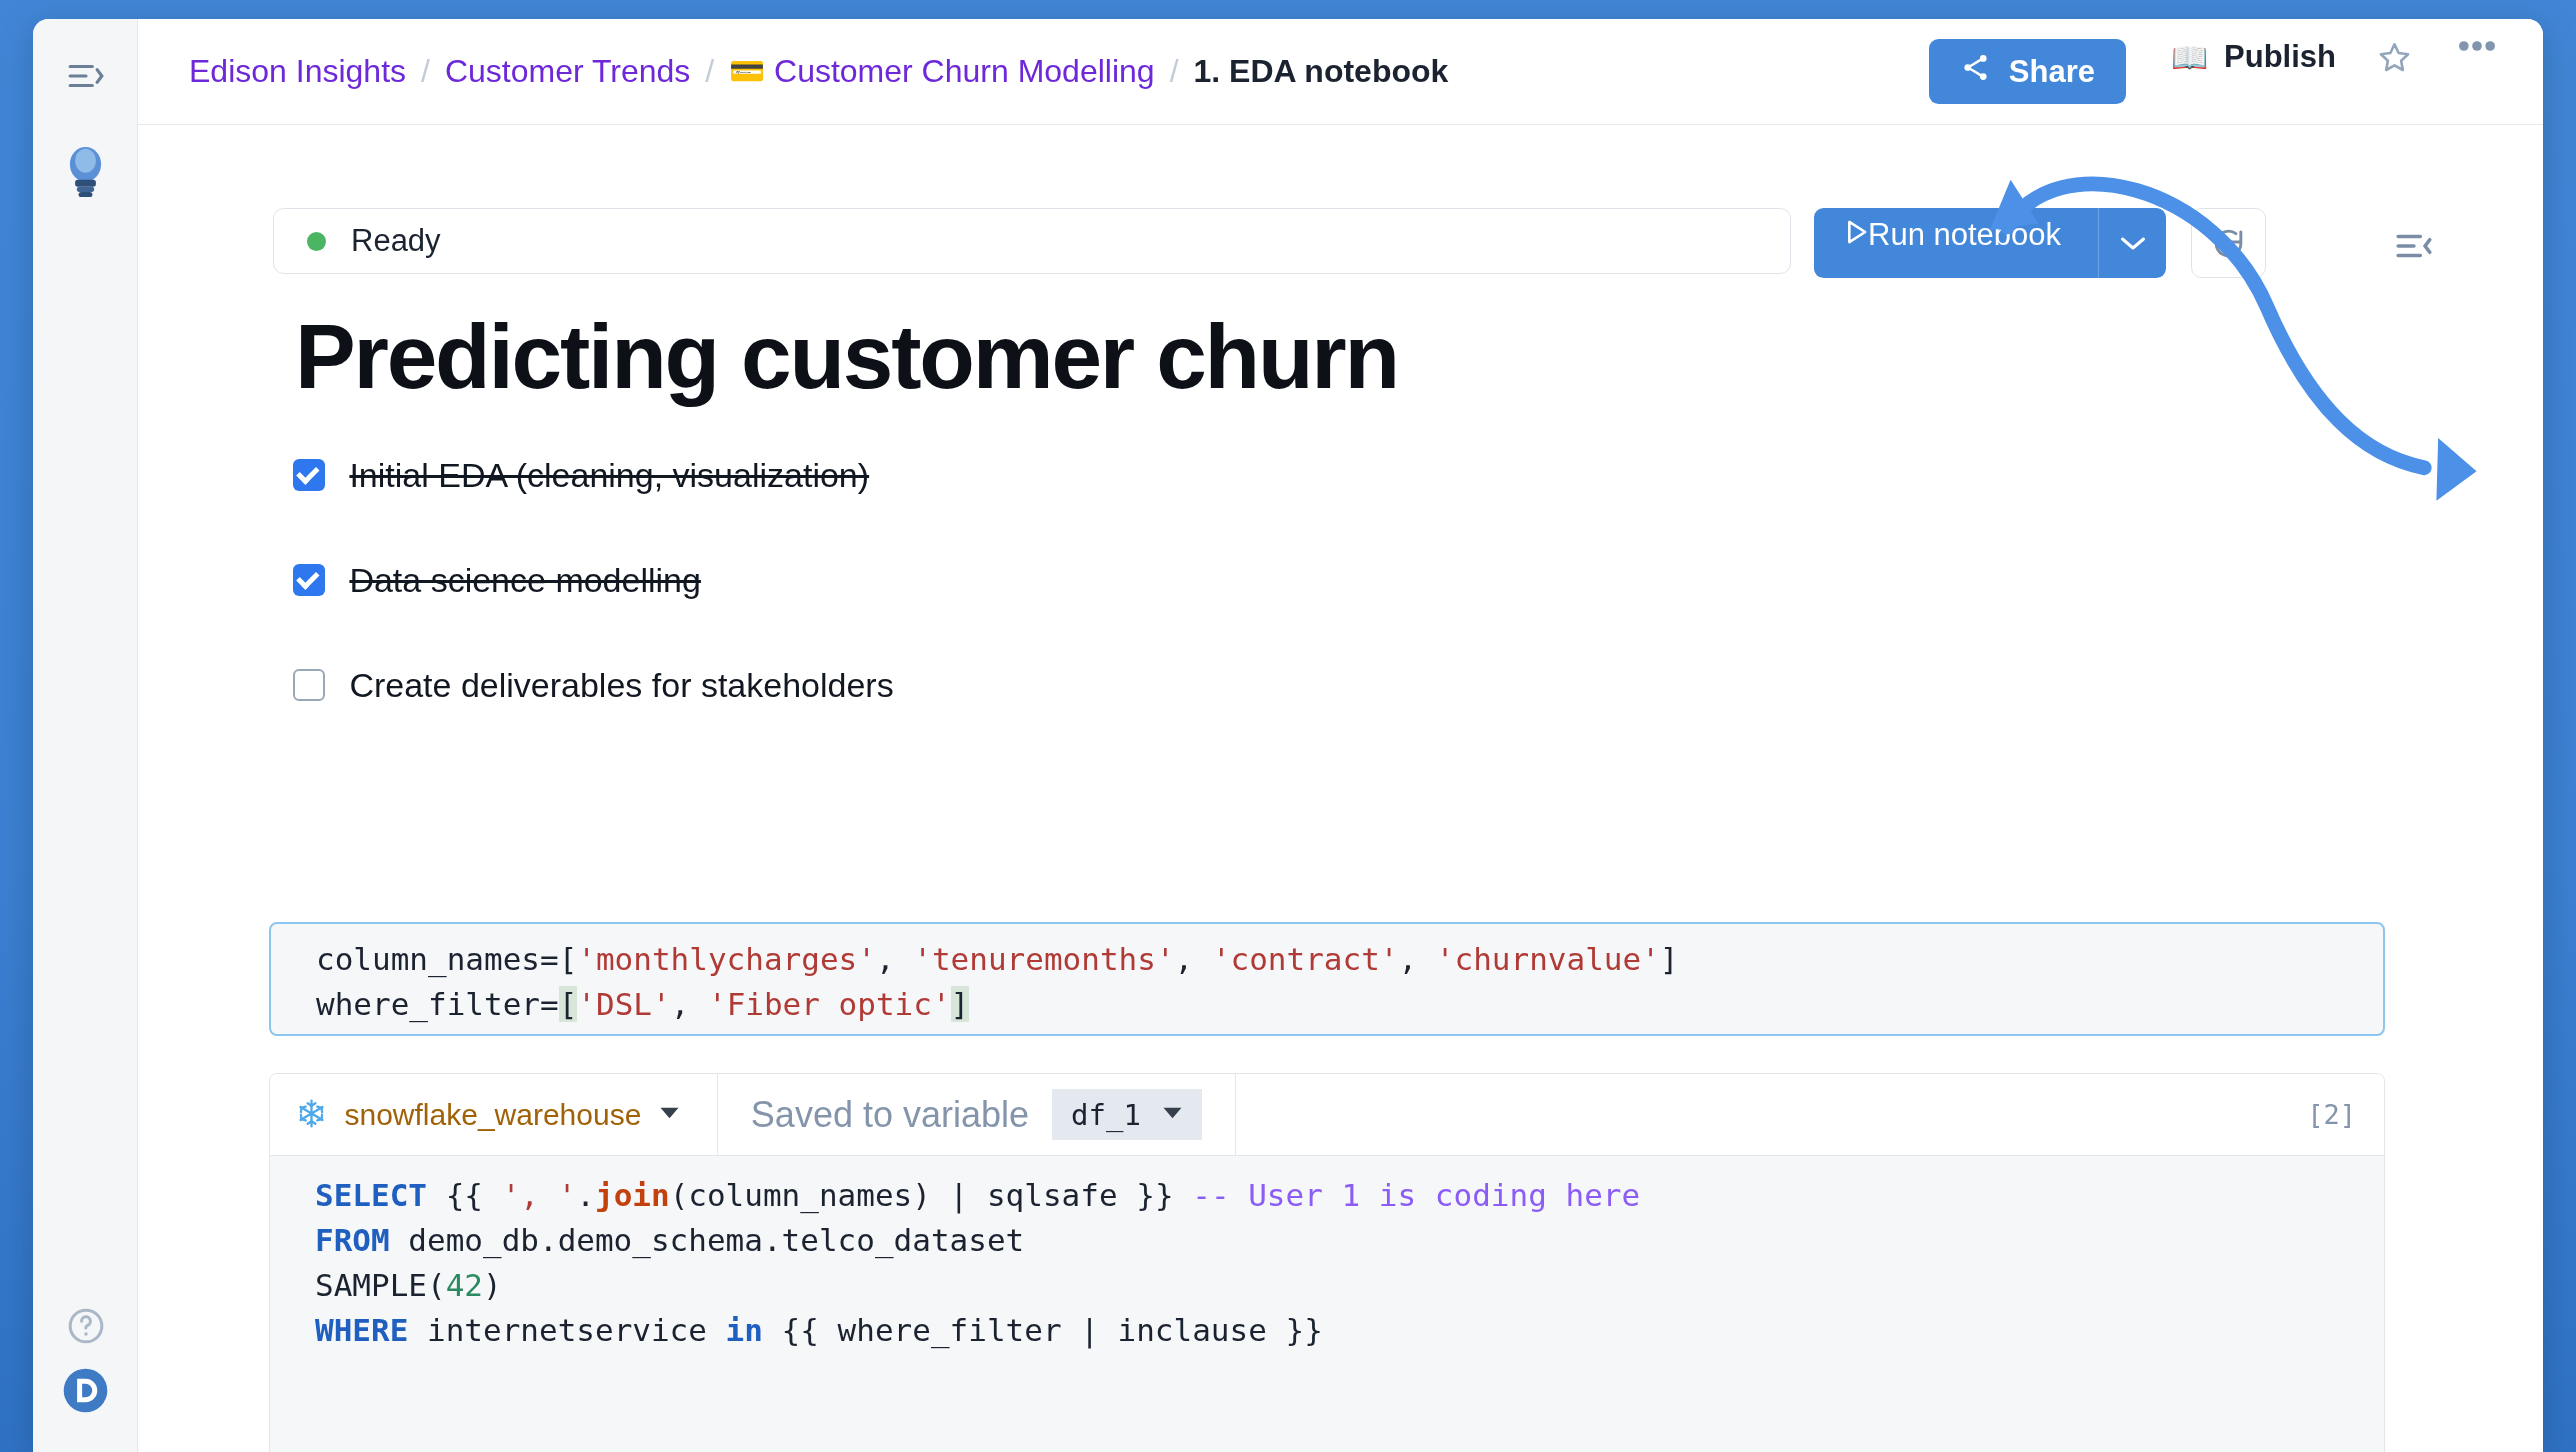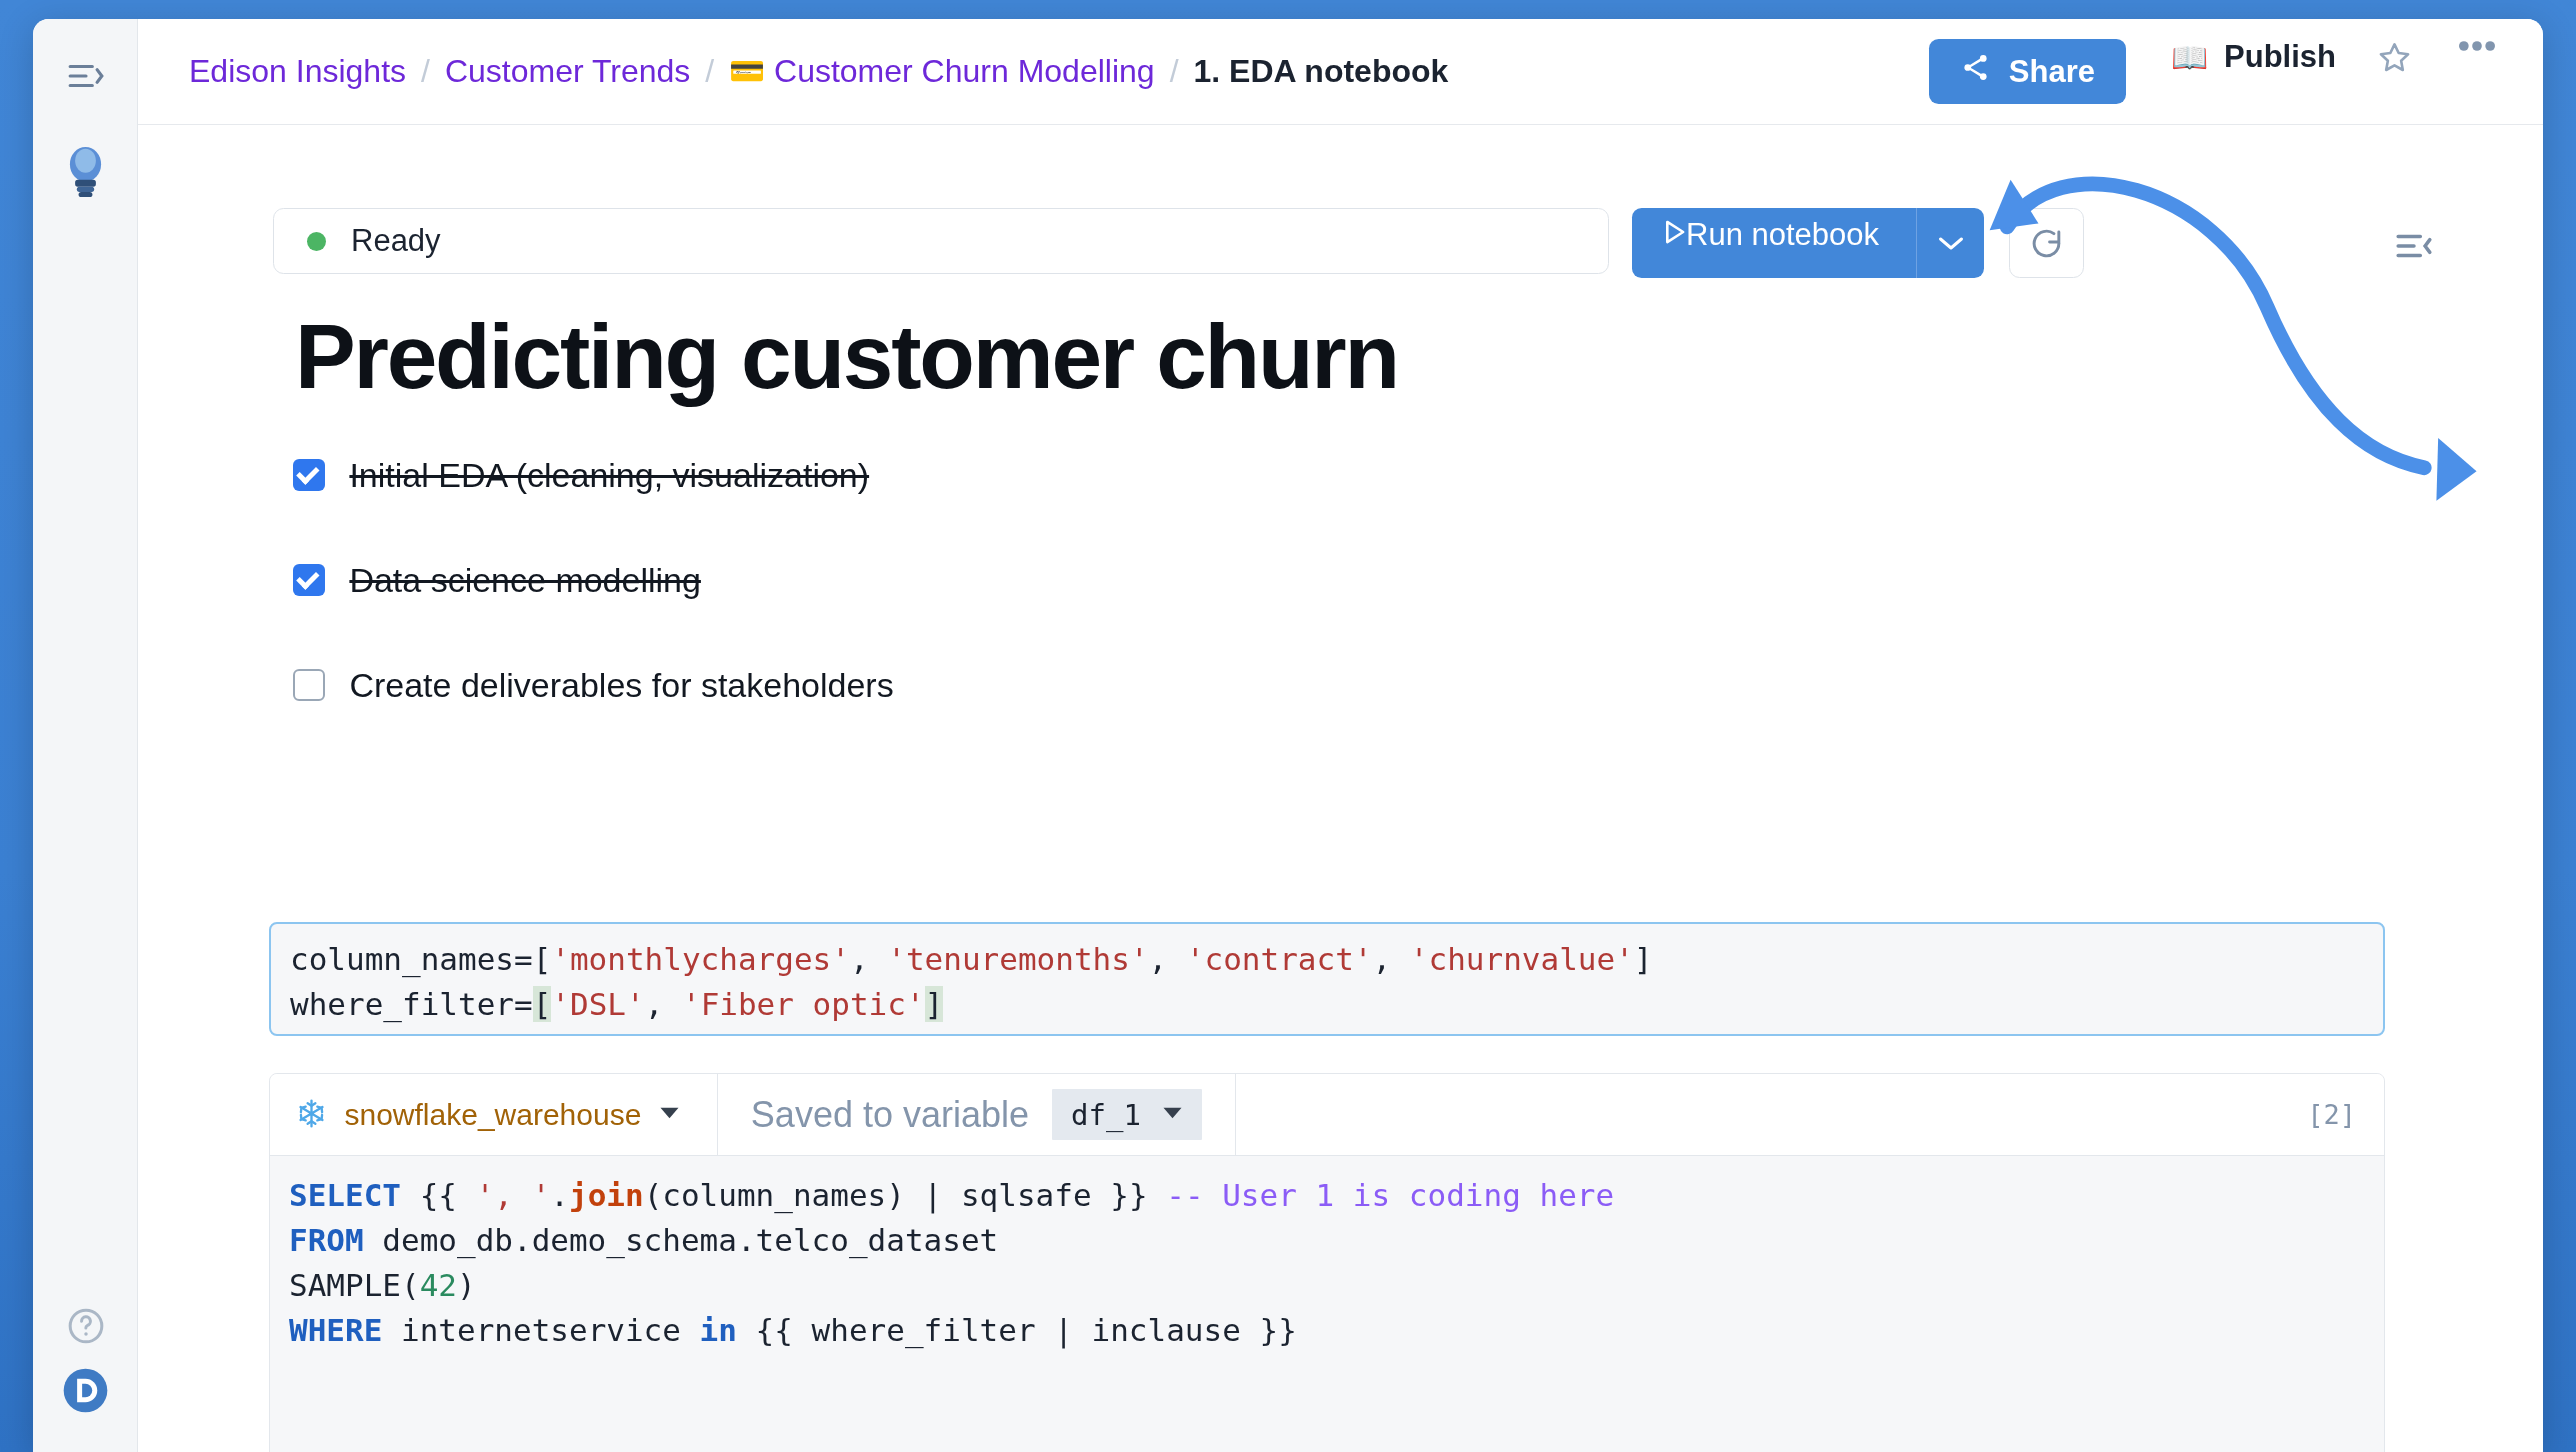--- a/index.html
+++ b/index.html
@@ -81,21 +81,21 @@
     background: #fff;
   }
   #content { position: absolute; left: 0; top: 0; width: 2339px; }
 
   
   #toprow {
     position: absolute; left: 135px; top: 83px;
     display: flex; align-items: flex-start;
   }
   #status-bar {
-    width: 1336px; height: 66px;
+    width: 1518px; height: 66px;
     border: 0.9px solid #dee3e9; border-radius: 10.5px;
     display: flex; align-items: center; padding-left: 33px; gap: 25px;
     background: #fff;
   }
   #status-dot { width: 19px; height: 19px; border-radius: 50%; background: #4cb564; }
   #status-text { font-size: 31px; color: #1b2330; }
 
   #run-group {
     margin-left: 23px; display: flex; height: 70px;
     border-radius: 9.6px; overflow: hidden; background: #4287d9;
@@ -147,21 +147,21 @@
   .check-label { font-size: 34px; color: #121821; margin-left: 24.4px; white-space: nowrap; }
   .check-label.done { text-decoration: line-through; text-decoration-thickness: 2.6px; }
 
   
   #py-cell {
     position: absolute; left: 131px; top: 797px; width: 2116px; height: 114px;
     background: #f6f7f9; border: 2.6px solid #8cc5f0; border-radius: 7.9px;
   }
   .code {
     font-family: "DejaVu Sans Mono", monospace;
-    font-size: 31px; line-height: 45px; white-space: pre;
+    font-size: 31px; line-height: 45px; white-space: pre; margin-left: 26px;
   }
   #py-code { position: absolute; left: 19px; top: 13px; }
   .s-str  { color: #b03a36; }
   .s-plain{ color: #1b2330; }
   .s-kw   { color: #1f5fbf; font-weight: 700; }
   .s-fn   { color: #c2410c; font-weight: 700; }
   .s-num  { color: #2a8a5f; }
   .s-com  { color: #8b5cf6; }
   .br-hl  { background: #d7e6d8; }
 

